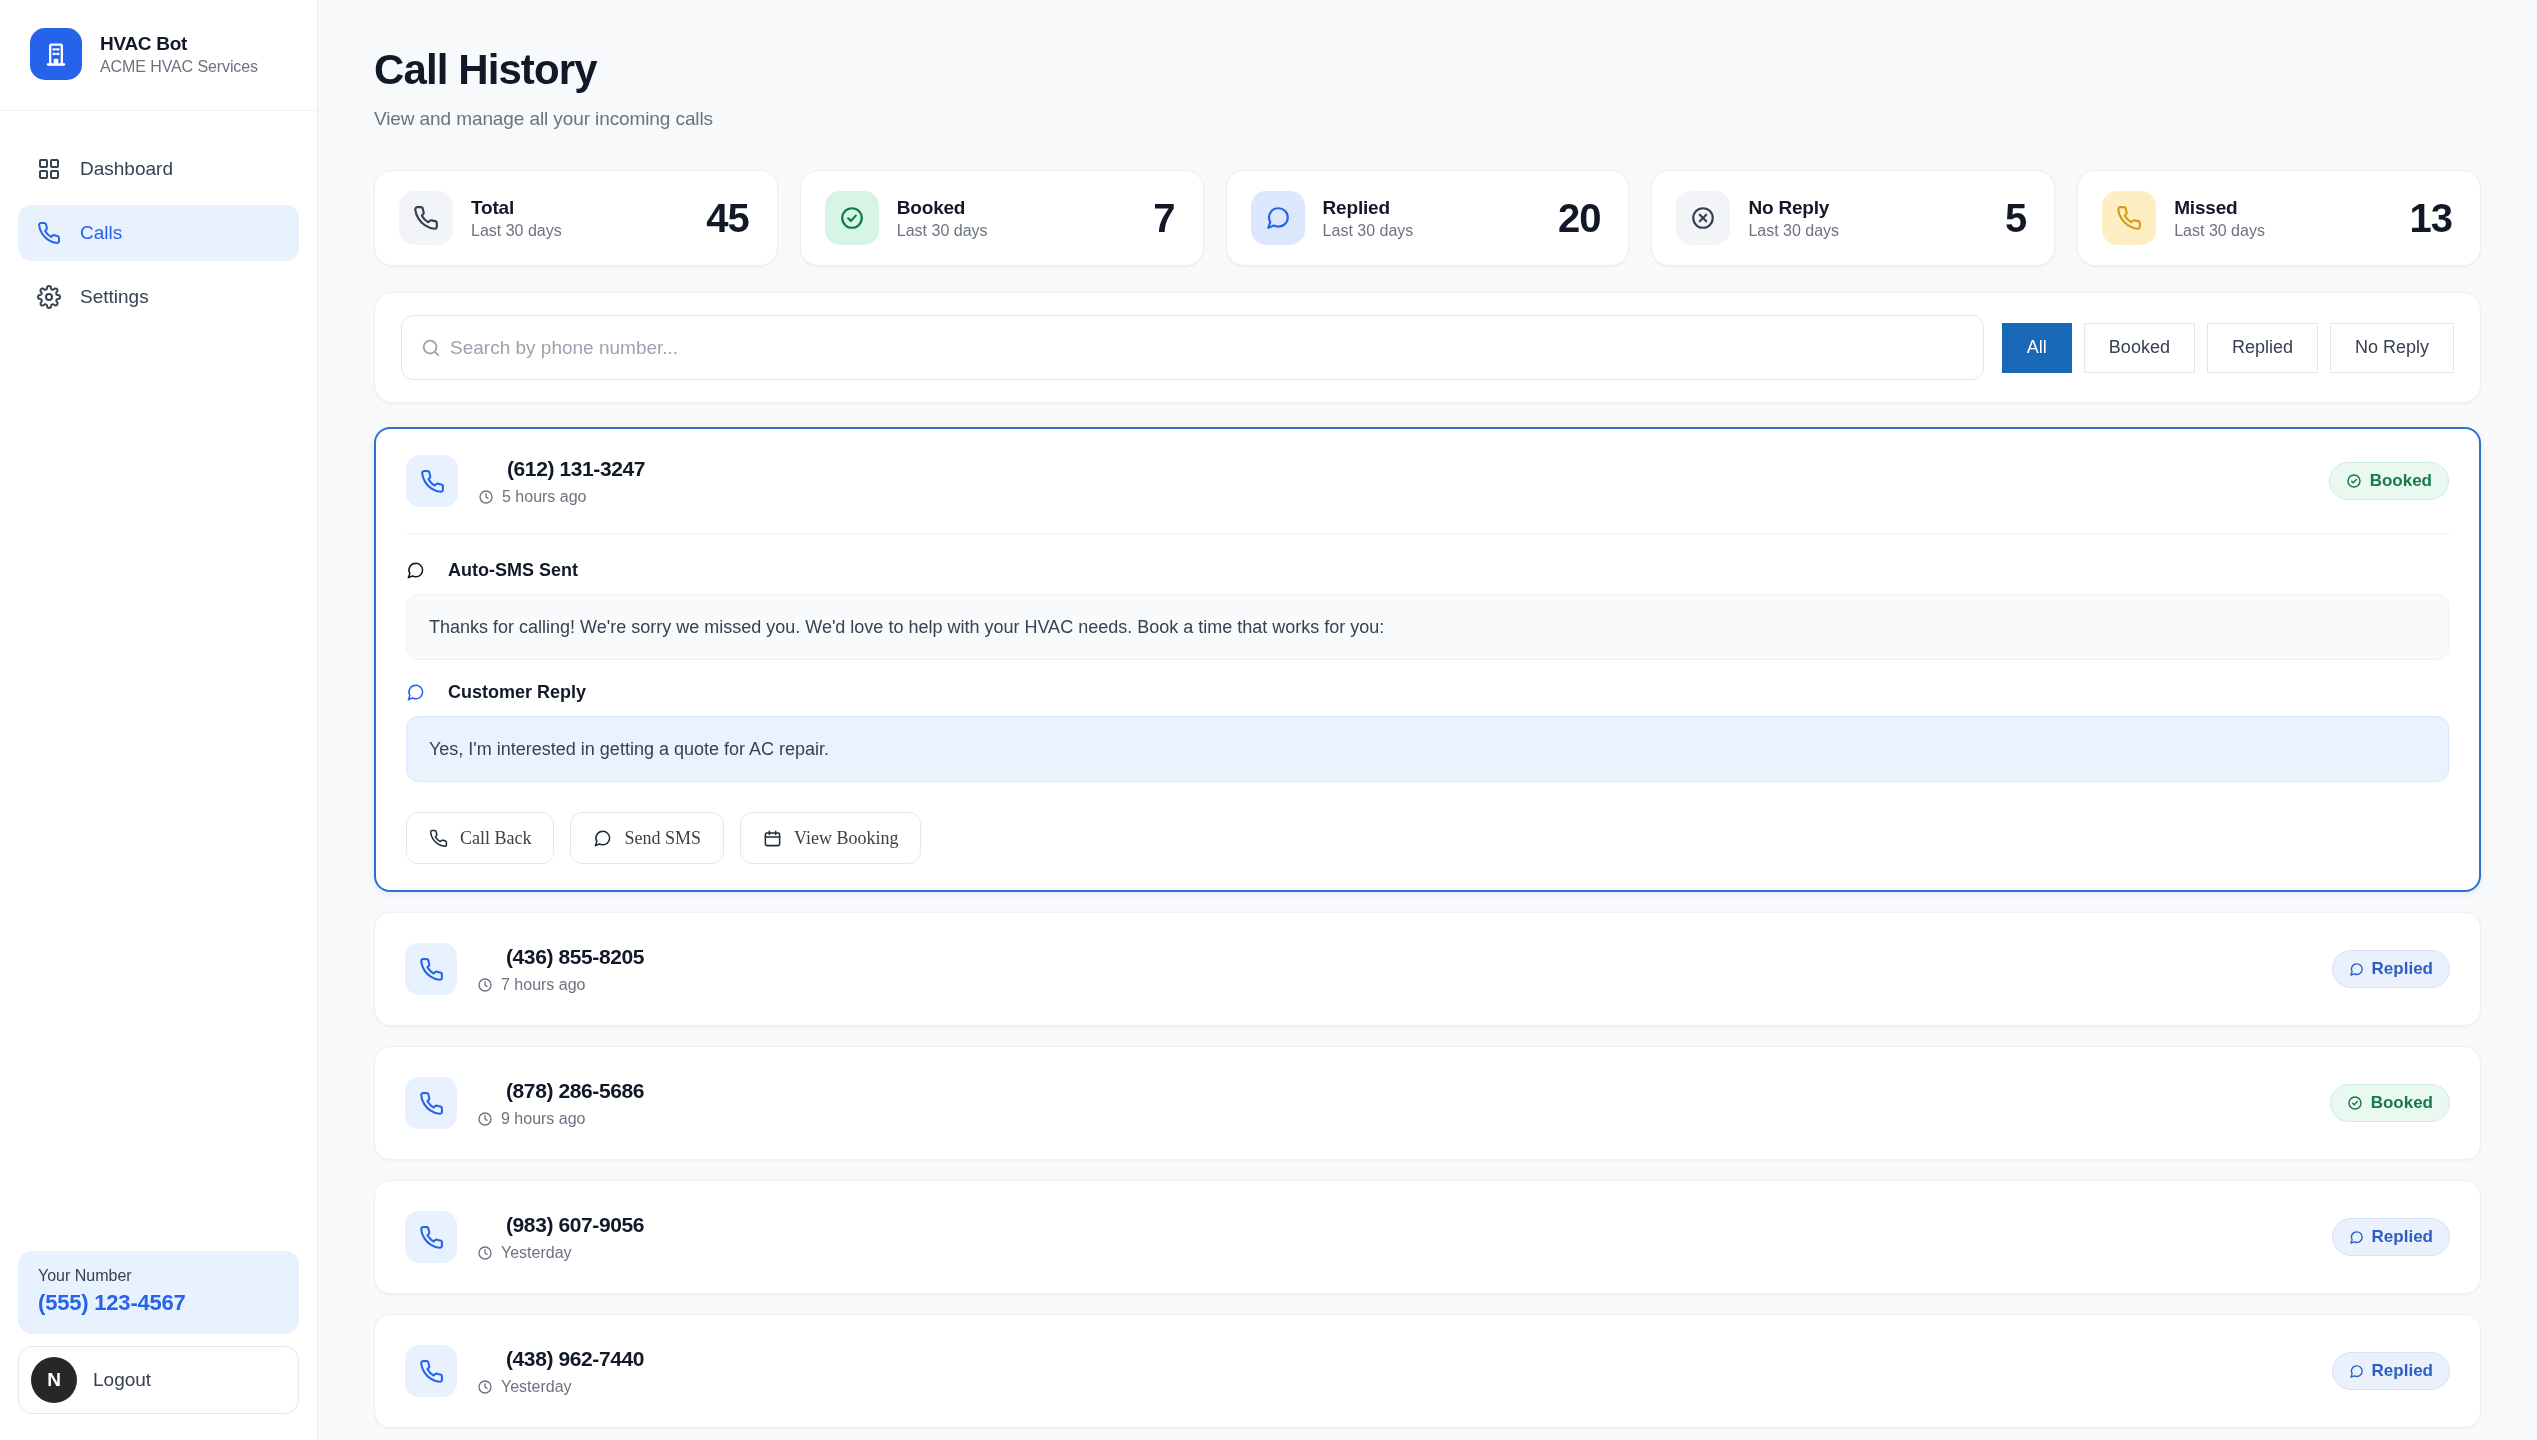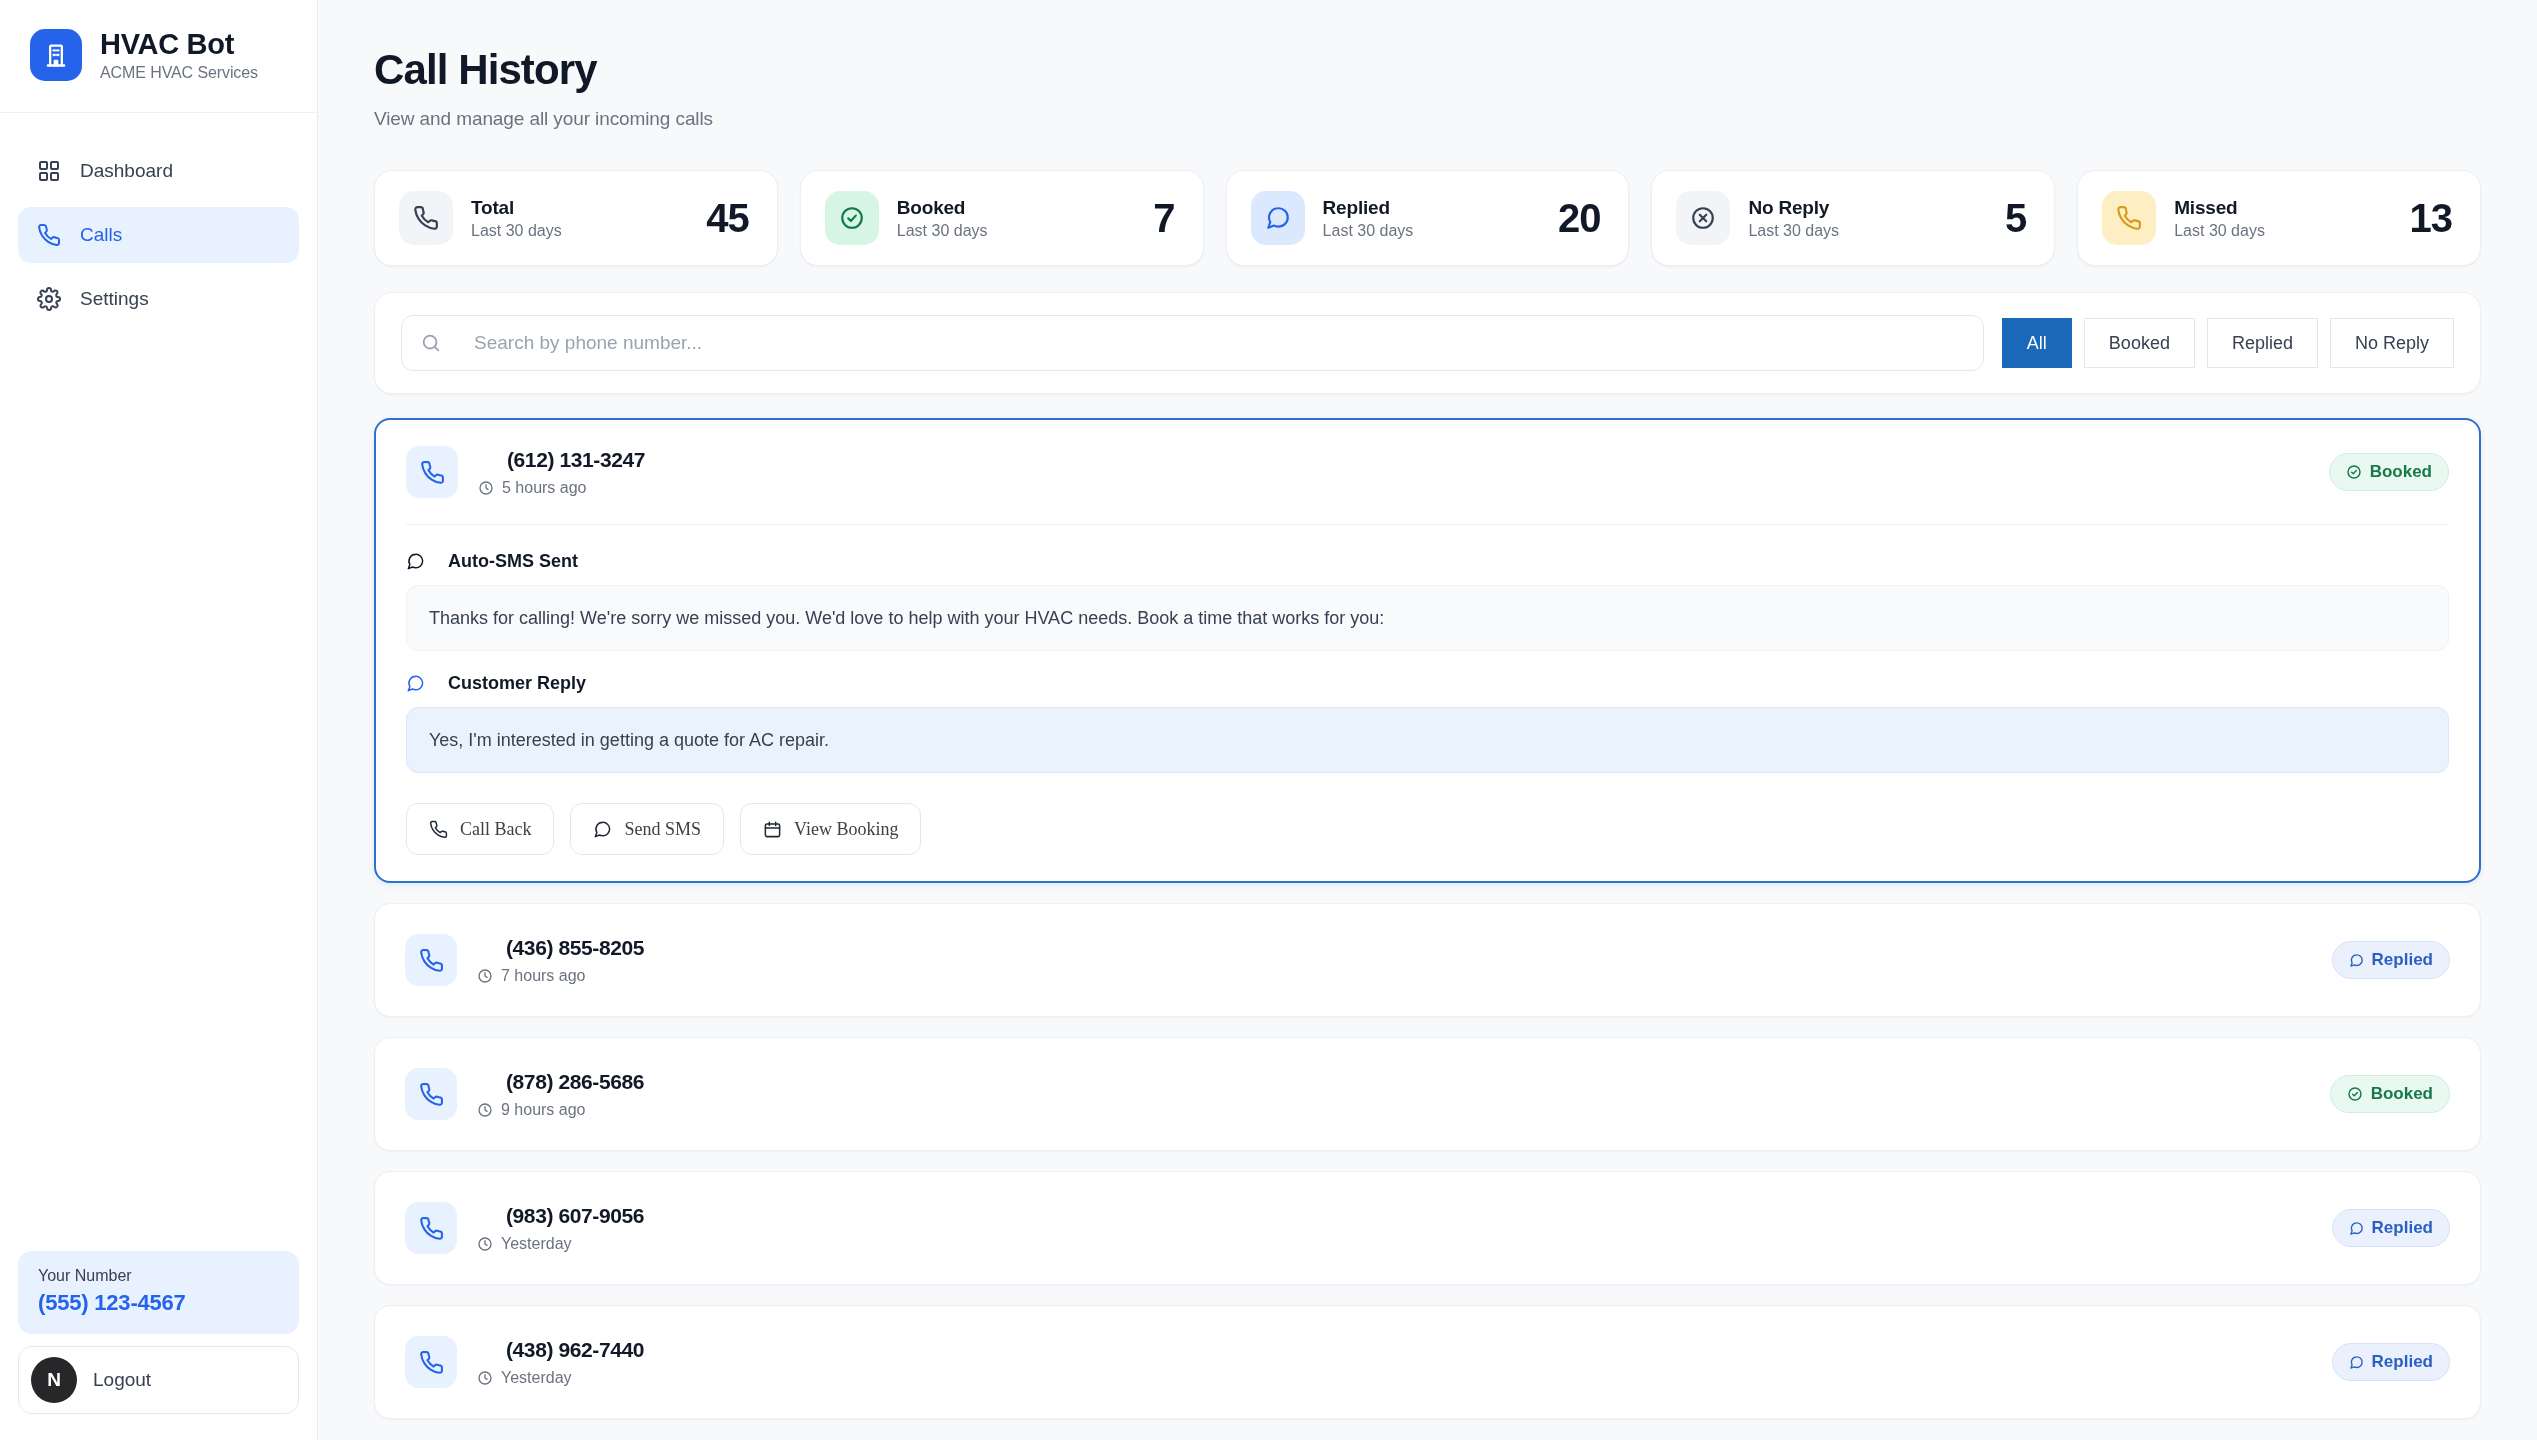--- a/index.html
+++ b/index.html
@@ -23,21 +23,21 @@
     padding: 28px 26px 30px 30px;
     border-bottom: 1px solid #eef1f5;
   }
   .brand-logo {
     width: 52px; height: 52px; border-radius: 15px;
     background: #2563eb;
     display: flex; align-items: center; justify-content: center;
     flex: none;
   }
   .brand-text { display: flex; flex-direction: column; gap: 3px; }
-  .brand-title { font-size: 29px; font-weight: 700; color: #111827; letter-spacing: -0.3px; }
+  .brand-title { font-size: 19px; font-weight: 700; color: #111827; letter-spacing: -0.3px; }
   .brand-sub { font-size: 16px; color: #6b7280; letter-spacing: -0.1px; }
 
   .nav { padding: 30px 18px 0 18px; display: flex; flex-direction: column; gap: 8px; }
   .nav-item {
     display: flex; align-items: center; gap: 18px;
     height: 56px; padding: 0 18px;
     border-radius: 13px;
     color: #374151; font-size: 19px;
     cursor: pointer;
   }
@@ -96,21 +96,21 @@
   .filter-bar {
     margin-top: 26px; background: #fff;
     border: 1px solid #eceff3; border-radius: 18px;
     box-shadow: 0 1px 2px rgba(16,24,40,.04);
     padding: 22px 26px;
     display: flex; align-items: center; gap: 18px;
   }
   .search-wrap {
     flex: 1 1 auto; position: relative;
     border: 1px solid #e4e8ee; border-radius: 12px;
-    height: 56px; display: flex; align-items: center; padding: 0 18px; gap: 32px;
+    height: 65px; display: flex; align-items: center; padding: 0 18px; gap: 8px;
     background: #fff;
   }
   .search-input {
     border: 0; outline: none; flex: 1 1 auto;
     font-size: 19px; color: #374151;
     font-family: "Liberation Sans", sans-serif;
     background: transparent;
   }
   .search-input::placeholder { color: #9aa3af; }
   .filters { display: flex; gap: 12px; flex: none; }

